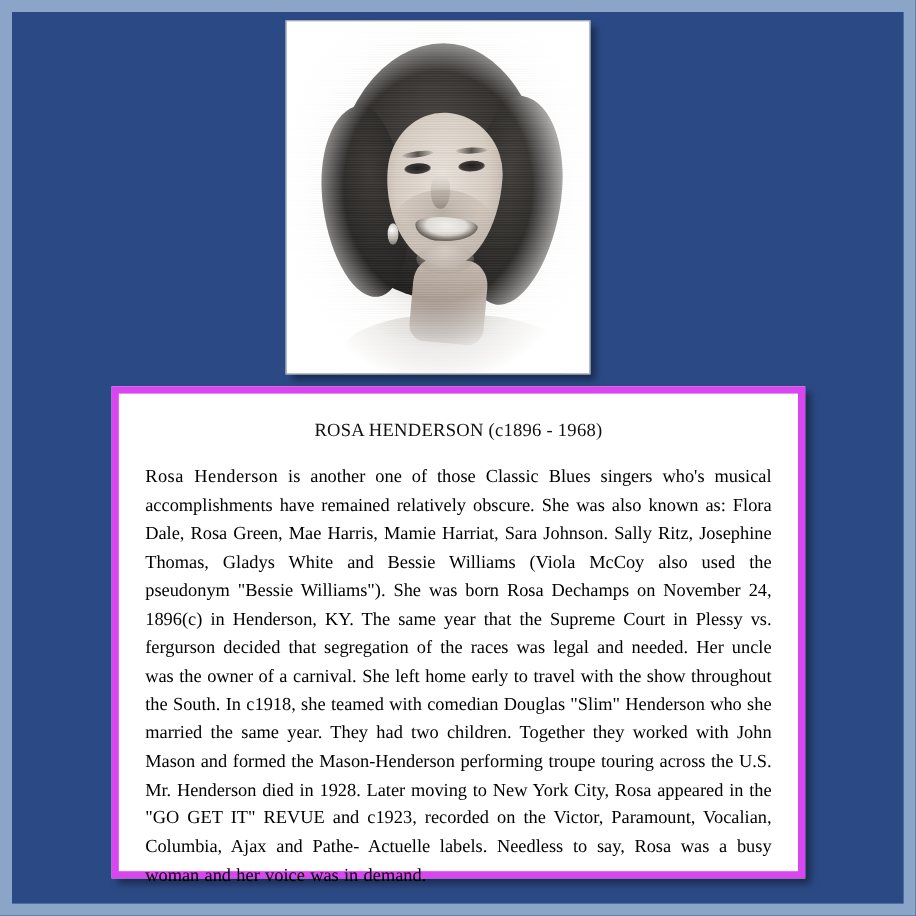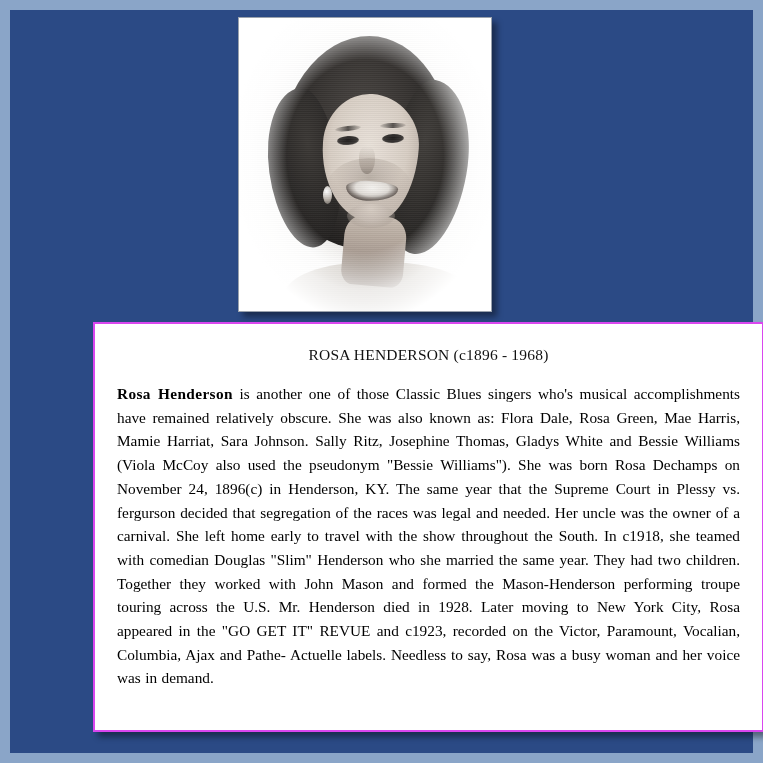--- a/index.html
+++ b/index.html
@@ -160,45 +160,45 @@
     position: absolute;
     left:0; top:0; right:0; bottom:0;
     background: radial-gradient(ellipse 135px 165px at 50% 47%, rgba(255,255,255,0) 58%, rgba(255,255,255,0.75) 82%, #ffffff 100%);
     pointer-events: none;
   }
 
   .text-card {
     position: absolute;
     left: 83px;
     top: 312px;
-    width: 671px;
+    width: 578px;
     height: 410px;
     background: #ffffff;
-    border: 2px solid #d946ef;
+    border: 6px solid #d946ef;
     box-shadow: 5px 5px 6px rgba(0,0,0,0.40);
     box-sizing: border-box;
     padding: 20px 22px 16px 22px;
   }
   .card-title {
     text-align: center;
     font-size: 15.5px;
     letter-spacing: 0.2px;
     color: #111111;
     margin: 2px 0 18px 0;
   }
   .body-text {
     font-size: 15.3px;
     line-height: 1.55;
     color: #000000;
     text-align: justify;
     text-justify: inter-word;
     word-spacing: 0.6px;
   }
   .body-text b {
-    font-weight: bold;
+    font-weight: normal;
     letter-spacing: 0.4px;
   }
 </style>
 </head>
 <body>
 
 <div class="page">
 
   <div class="photo-frame">
     <div class="photo-inner">

